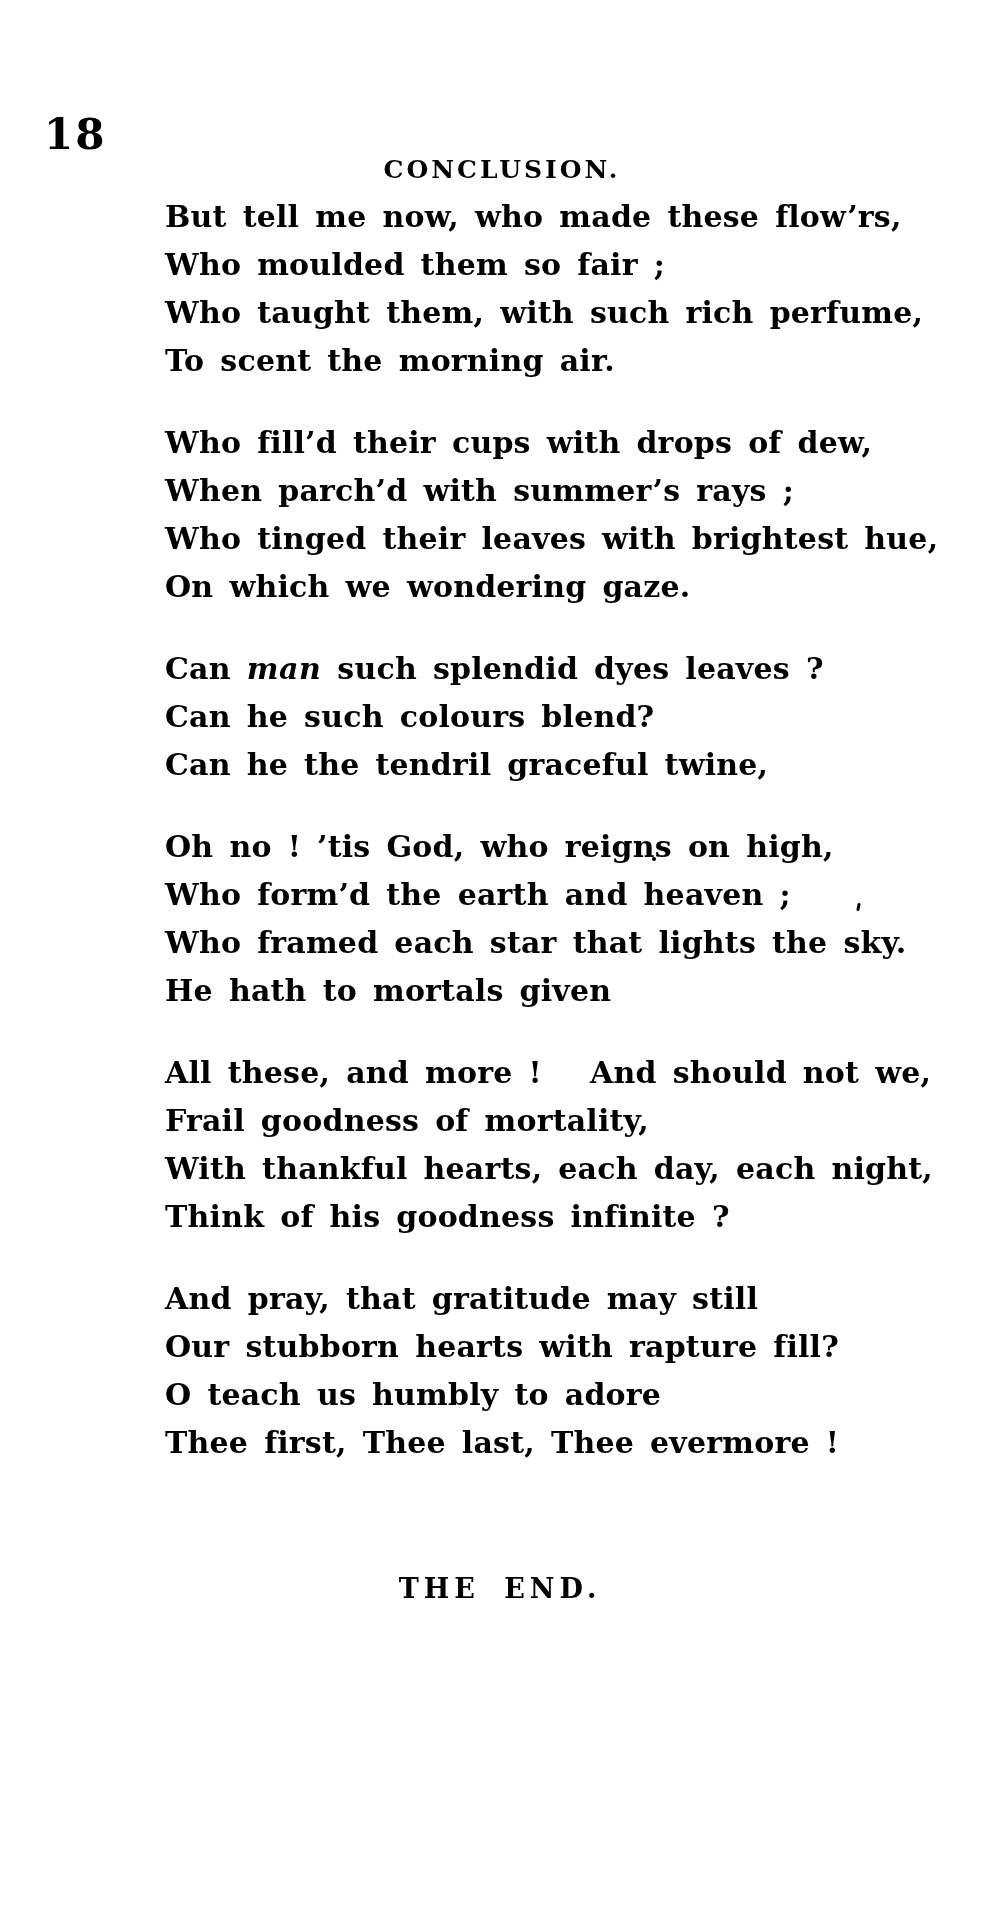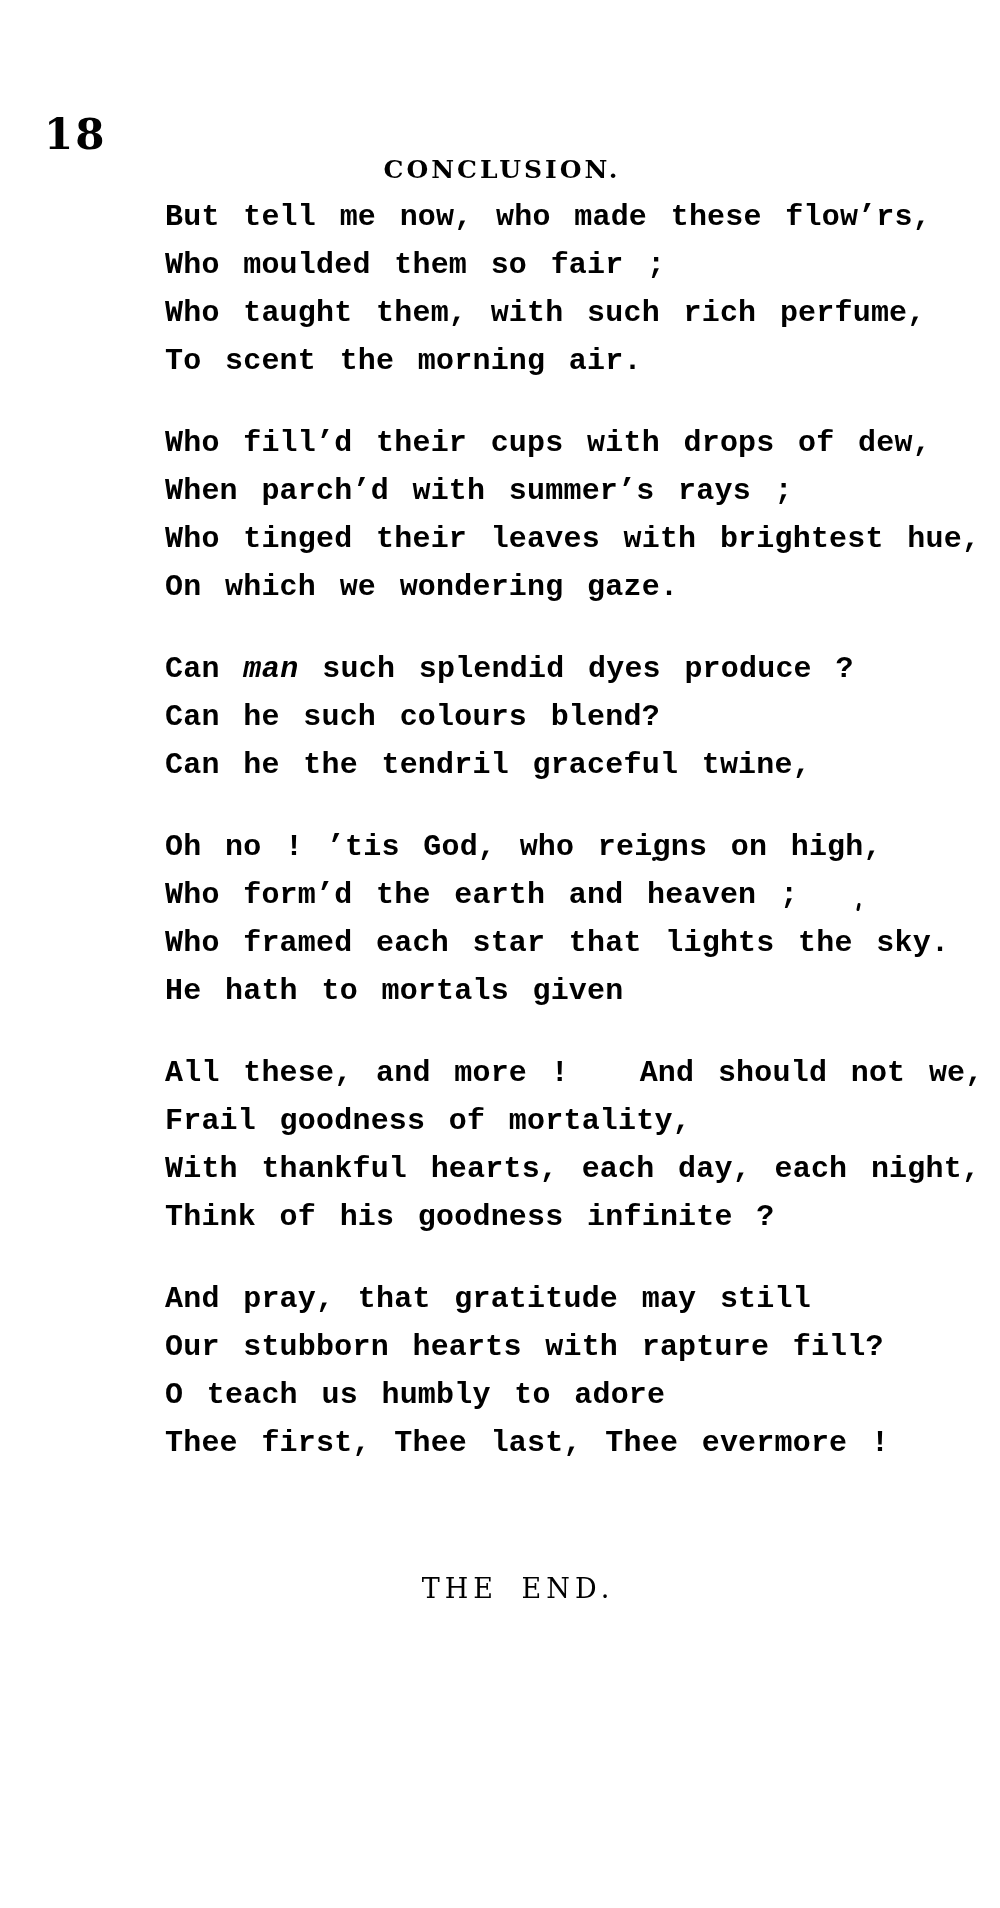--- a/index.html
+++ b/index.html
@@ -40,34 +40,32 @@
   }
   .poem {
     position: absolute;
     left: 165px;
     top: 193px;
     font-size: 30px;
     line-height: 48px;
     font-weight: 600;
     word-spacing: 0.18em;
     letter-spacing: 0.2px;
-    font-family: Liberation Mono, monospace;
   }
   .stanza { margin: 0 0 34px 0; }
   .line { white-space: pre; }
   .line em { font-style: italic; font-weight: 600; letter-spacing: 0.5px; }
   .the-end {
     position: absolute;
     top: 1574px;
     left: 50%;
     transform: translateX(-50%);
-    margin-left: 18px;
     font-size: 27px;
     line-height: 30px;
-    font-weight: 400;
+    font-weight: 700;
     letter-spacing: 5px;
     word-spacing: 10px;
     white-space: pre;
   }
   .imprint {
     position: absolute;
     left: 317px;
     top: 1682px;
     width: 382px;
     text-align: center;
@@ -109,21 +107,21 @@
         <div class="line"><span>Who taught them, with such rich perfume,</span></div>
         <div class="line"><span>To scent the morning air.</span></div>
       </div>
       <div class="stanza">
         <div class="line"><span>Who fill’d their cups with drops of dew,</span></div>
         <div class="line"><span>When parch’d with summer’s rays ;</span></div>
         <div class="line"><span>Who tinged their leaves with brightest hue,</span></div>
         <div class="line"><span>On which we wondering gaze.</span></div>
       </div>
       <div class="stanza">
-        <div class="line"><span>Can </span><em>man</em><span> such splendid dyes produce ?</span></div>
+        <div class="line"><span>Can </span><em>man</em><span> such splendid dyes leaves ?</span></div>
         <div class="line"><span>Can he such colours blend?</span></div>
         <div class="line"><span>Can he the tendril graceful twine,</span></div>
       </div>
       <div class="stanza">
         <div class="line"><span>Oh no ! ’tis God, who reigns on high,</span></div>
         <div class="line"><span>Who form’d the earth and heaven ;</span></div>
         <div class="line"><span>Who framed each star that lights the sky.</span></div>
         <div class="line"><span>He hath to mortals given</span></div>
       </div>
       <div class="stanza">

